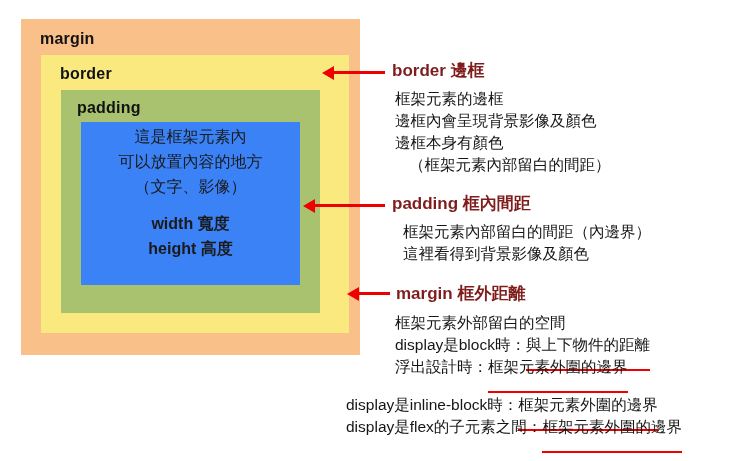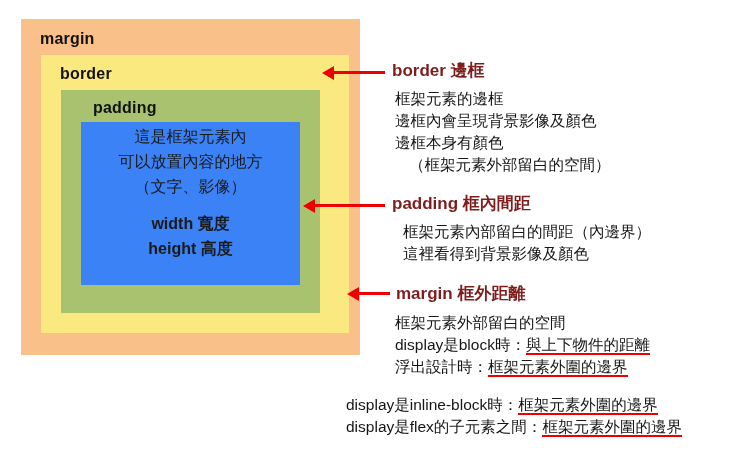--- a/index.html
+++ b/index.html
@@ -56,21 +56,21 @@
     position: absolute;
     left: 20px;
     top: 35px;
     width: 259px;
     height: 223px;
     box-sizing: border-box;
     background: #a9c26f;
   }
   #padding-label {
     position: absolute;
-    left: 32px;
+    left: 16px;
     top: 10px;
   }
   #content-box {
     position: absolute;
     left: 20px;
     top: 32px;
     width: 219px;
     height: 163px;
     box-sizing: border-box;
     background: #3b82f6;
@@ -136,21 +136,21 @@
     font-size: 15.5px;
     line-height: 22px;
     color: #151515;
     white-space: nowrap;
   }
   .ann-body div { white-space: nowrap; }
   .indent1 { padding-left: 14px; }
 
   .u {
     border-bottom: 2px solid #ee0000;
-    padding-bottom: 0px;
+    padding-bottom: 16px;
   }
 
   #h-border   { left: 4px;  top: 62px; }
   #b-border   { left: 7px;  top: 88px; }
   #h-padding  { left: 4px;  top: 195px; }
   #b-padding  { left: 7px;  top: 221px; margin-left: 8px; }
   #h-margin   { left: 8px;  top: 285px; }
   #b-margin   { left: 7px;  top: 312px; }
   #b-margin2  { left: -42px; top: 394px; }
 </style>
@@ -187,21 +187,21 @@
 <div id="arrow-padding" class="arrow"></div>
 <div id="arrow-margin" class="arrow"></div>
 
 <div id="annotations">
 
   <div id="h-border" class="ann-heading">border 邊框</div>
   <div id="b-border" class="ann-body">
     <div>框架元素的邊框</div>
     <div>邊框內會呈現背景影像及顏色</div>
     <div>邊框本身有顏色</div>
-    <div class="indent1">（框架元素外部留白的空間）</div>
+    <div class="indent1">（框架元素內部留白的間距）</div>
   </div>
 
   <div id="h-padding" class="ann-heading">padding 框內間距</div>
   <div id="b-padding" class="ann-body">
     <div>框架元素內部留白的間距（內邊界）</div>
     <div>這裡看得到背景影像及顏色</div>
   </div>
 
   <div id="h-margin" class="ann-heading">margin 框外距離</div>
   <div id="b-margin" class="ann-body">

